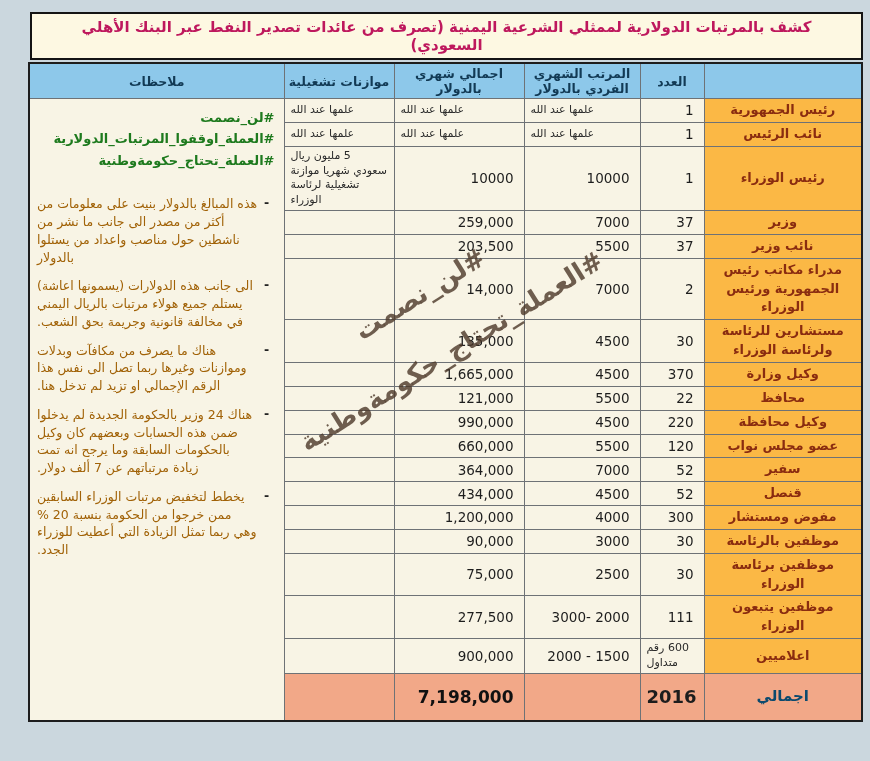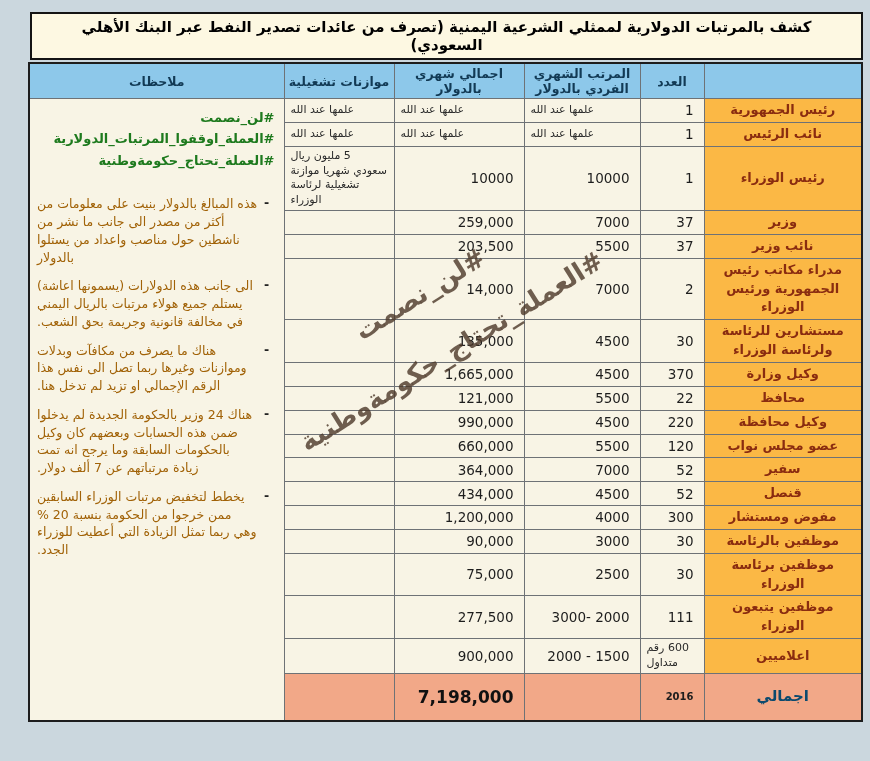--- a/index.html
+++ b/index.html
@@ -13,21 +13,21 @@
   .doc {
     position:absolute; top:12px; left:30px; width:833px;
     direction:rtl;
   }
   .title-bar {
     background: var(--title_bg, #fdf8e2);
     border:2px solid #141414;
     text-align:center;
     font-weight:bold;
     font-size:15px;
-    color:#000000;
+    color:#be185d;
     padding:4px 20px;
     letter-spacing:0;
   }
   .content { display:flex; direction:rtl; margin-top:2px; position:relative; }
   table.salary-table {
     border-collapse:collapse;
     table-layout:fixed;
     width:833px;
     border:2px solid #1d1d1d;
   }
@@ -84,21 +84,21 @@
   }
   .bullet { display:flex; margin-bottom:11px; }
   .dash { width:16px; text-align:center; color:#222; flex:none; font-weight:bold; }
   .btext { flex:1; text-align:left; line-height:1.42; color:#a16207; }
   tr.total-row td {
     background: var(--salmon, #f2a888);
     font-weight:bold;
     height:48px;
   }
   tr.total-row td.job { color:#0c4a6e; font-size:15px; }
-  tr.total-row td.total-count { font-size:10px; }
+  tr.total-row td.total-count { font-size:18px; }
   tr.total-row td.grand-total { font-size:17px; color:#111; }
   .watermark {
     position:absolute;
     left:235px; top:195px;
     width:345px;
     transform:rotate(-32deg);
     text-align:center;
     font-weight:bold;
     font-size:26px;
     line-height:2.5;

